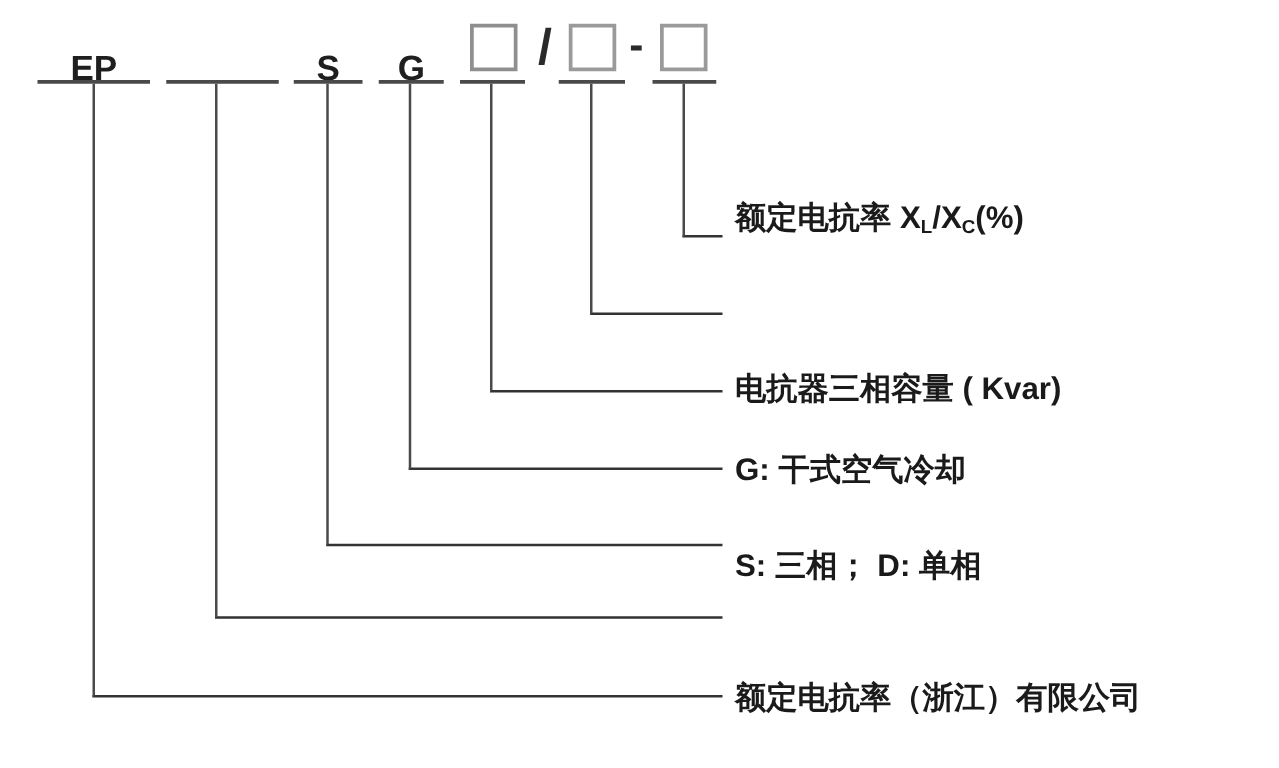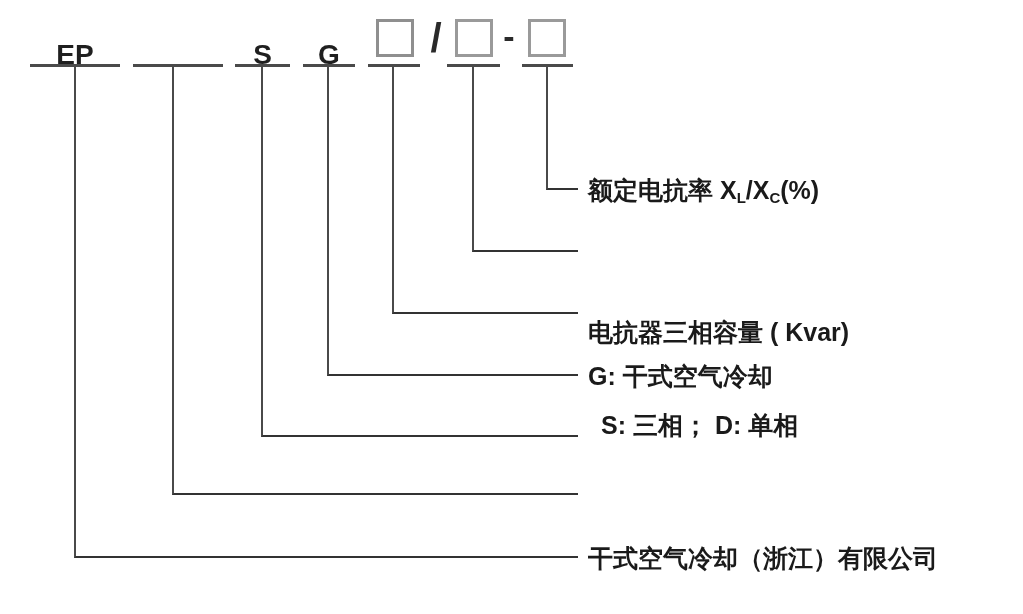--- a/index.html
+++ b/index.html
@@ -55,25 +55,25 @@
   .ld-g  {left:327px;width:251px;height:309px;}
   .ld-b1 {left:392px;width:186px;height:247px;}
   .ld-b2 {left:472px;width:106px;height:185px;}
   .ld-b3 {left:546px;width:32px; height:123px;}
   
   .lbl{
     position:absolute;left:588px;height:34px;line-height:34px;
     font-size:25px;font-weight:700;color:#1a1a1a;white-space:nowrap;
   }
   .lbl sub{font-size:15px;line-height:0;vertical-align:-4px;font-weight:700;}
-  .y1{top:173px;text-align:right;}
+  .y1{top:157px;text-align:right;}
   .y2{top:235px;}
-  .y3{top:315px;}
+  .y3{top:294px;}
   .y4{top:359px;}
-  .y5{top:408px;margin-left:13px;}
+  .y5{top:436px;}
   .y6{top:478px;}
   .y7{top:541px;}
 </style>
 </head>
 <body>
 
 <div id="stage">
 
   <span class="code-letter ep">EP</span>
   <span class="code-letter s">S</span>
@@ -99,15 +99,15 @@
   <div class="leader ld-g"></div>
   <div class="leader ld-b1"></div>
   <div class="leader ld-b2"></div>
   <div class="leader ld-b3"></div>
 
   <div class="lbl y1"><span>额定电抗率 X</span><sub>L</sub><span>/X</span><sub>C</sub><span>(%)</span></div>
 
   <div class="lbl y3">电抗器三相容量 ( Kvar)</div>
   <div class="lbl y4">G: 干式空气冷却</div>
   <div class="lbl y5">S: 三相； D: 单相</div>
-  <div class="lbl y7">干式空气冷却（浙江）有限公司</div>
+  <div class="lbl y7">额定电抗率（浙江）有限公司</div>
 
 </div>
 
 </body></html>

